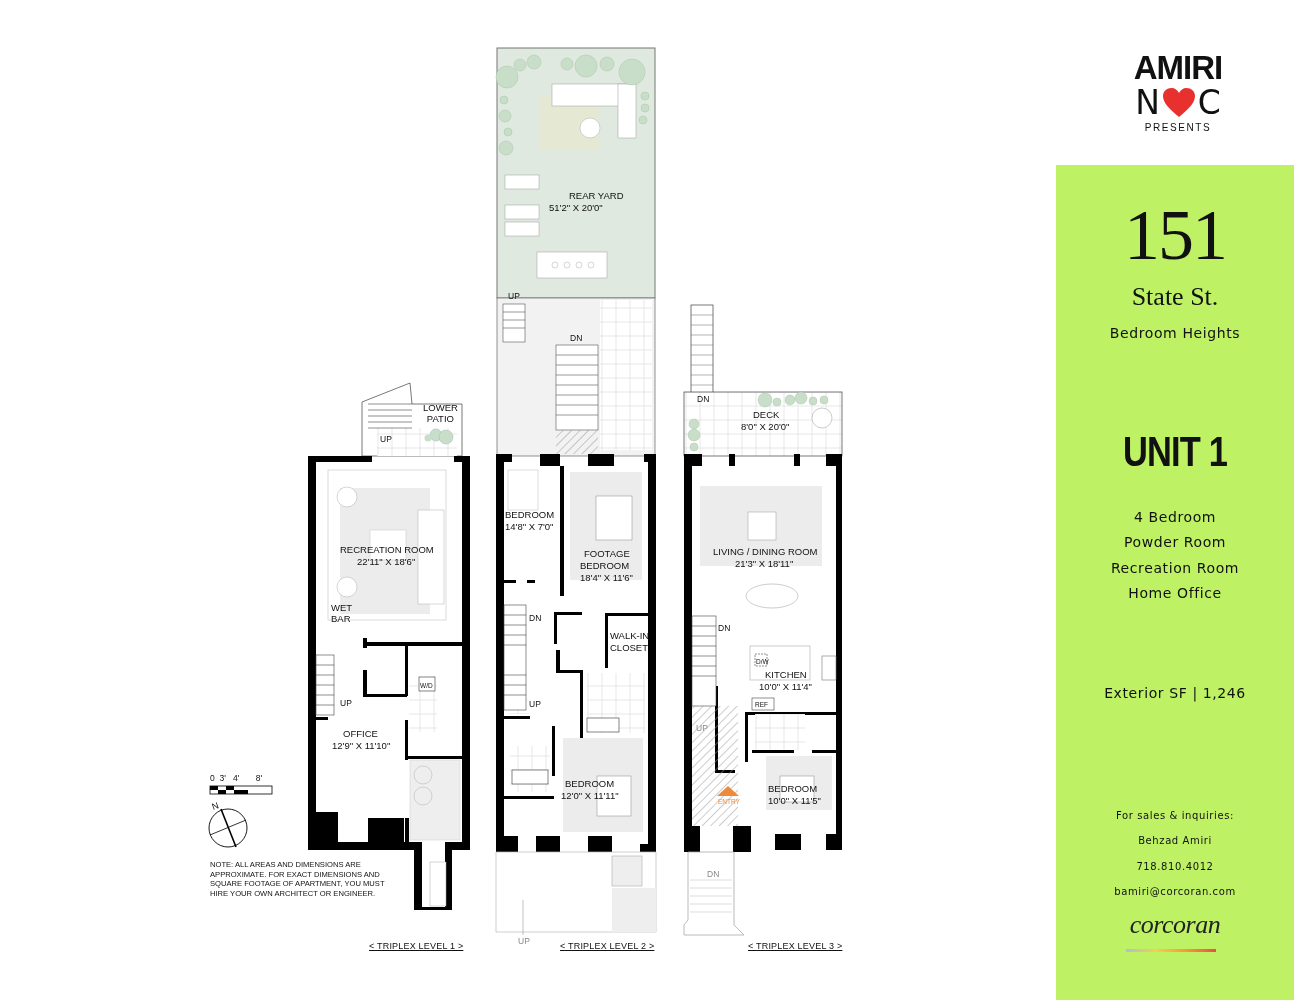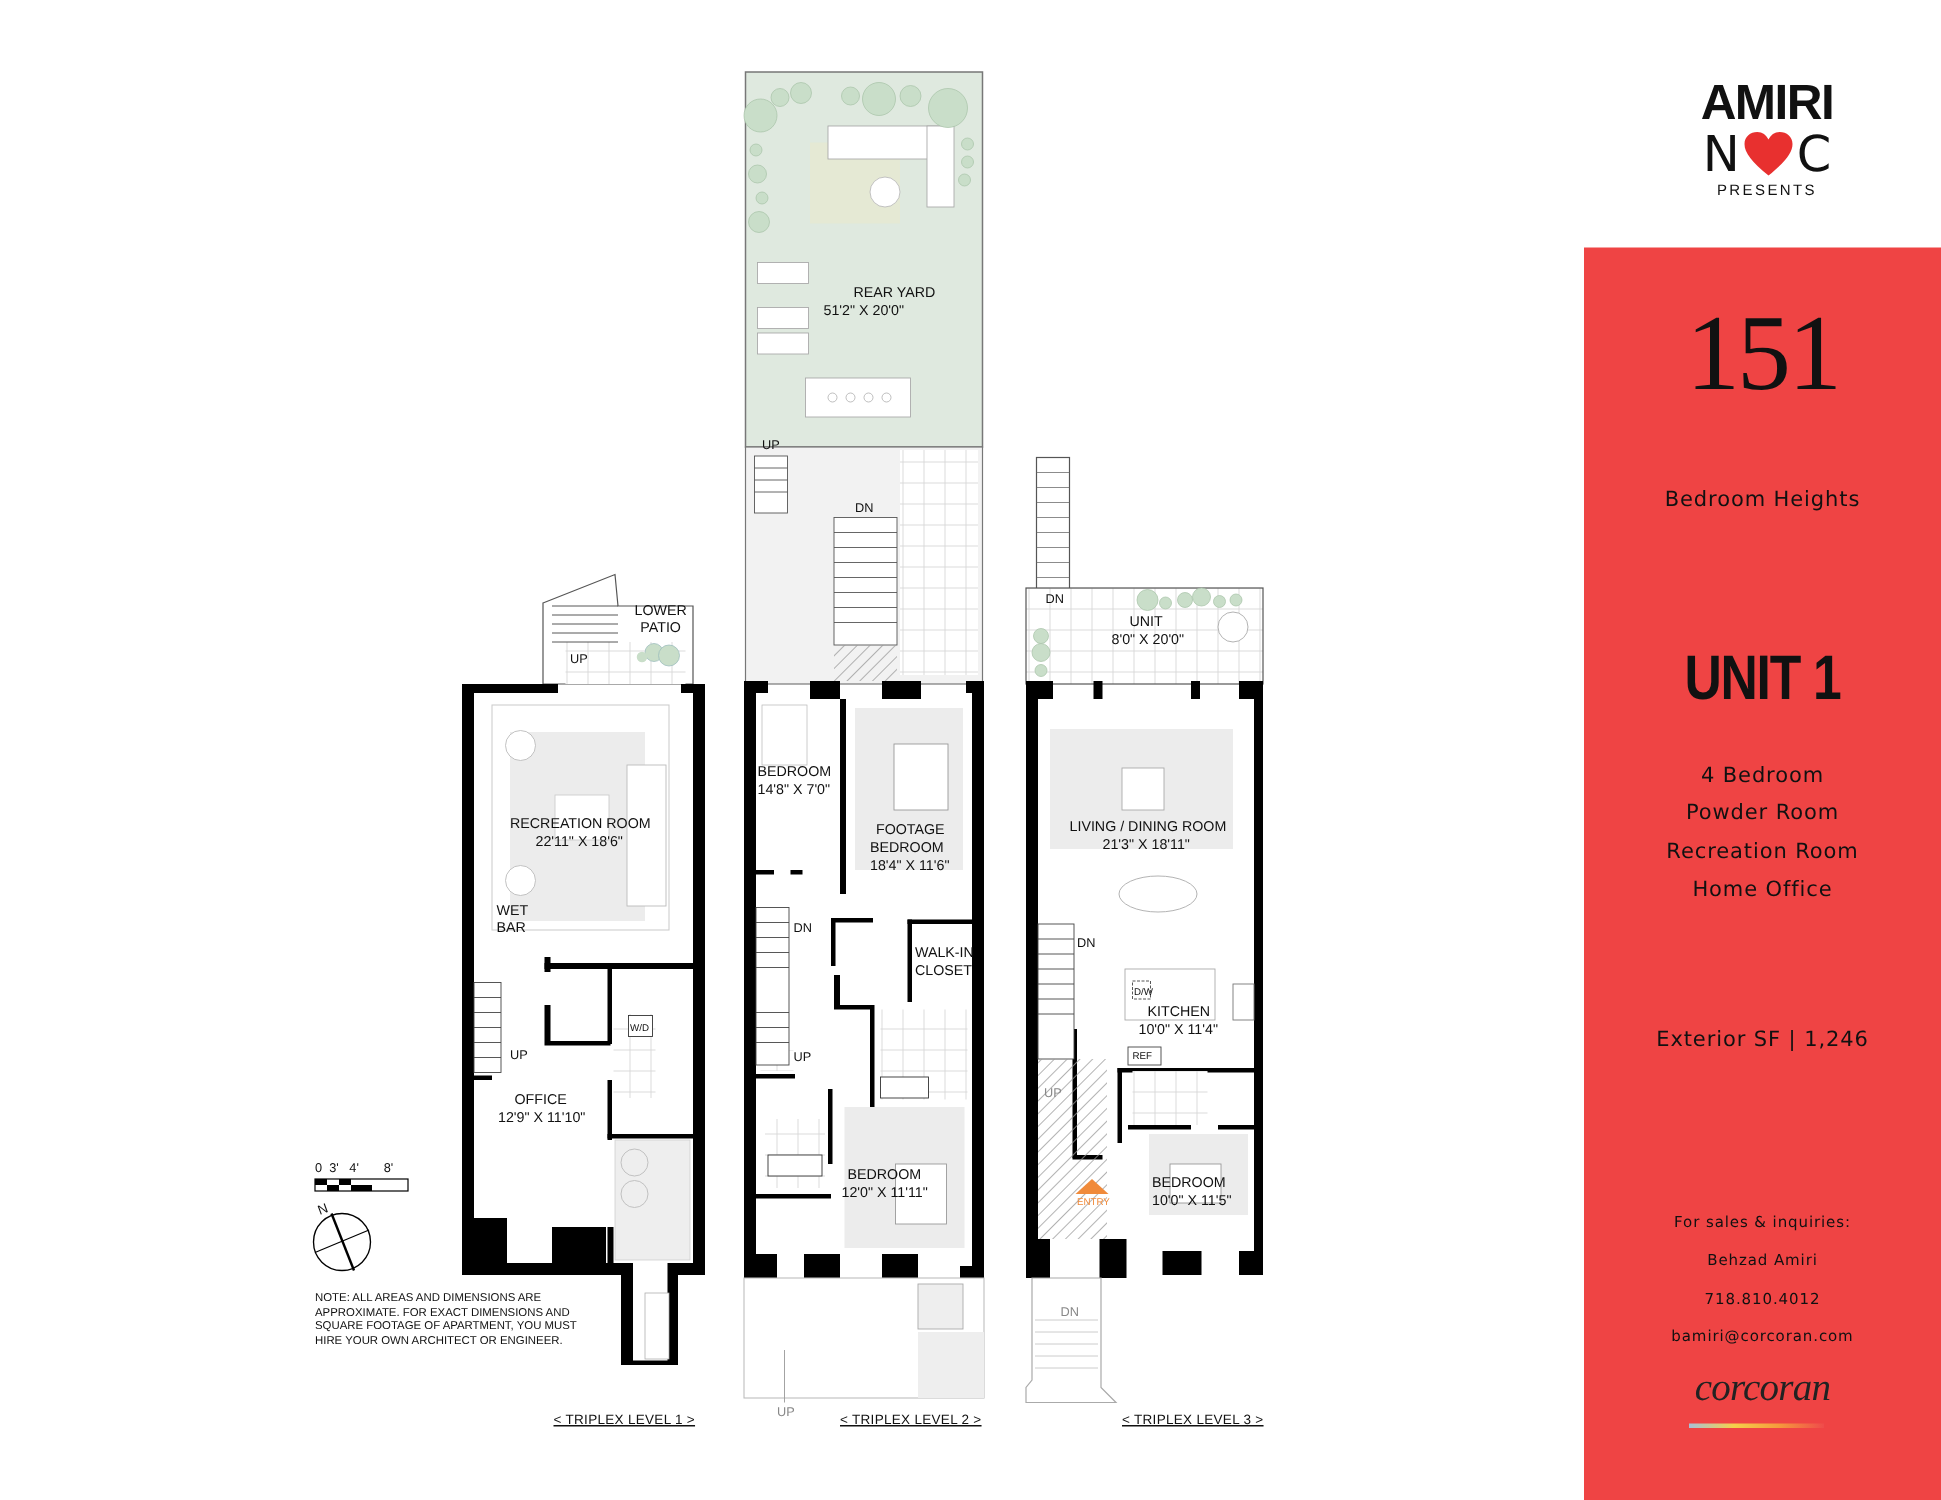--- a/index.html
+++ b/index.html
@@ -10,21 +10,21 @@
   .lbl.left{text-align:left;}
   .level-title{position:absolute;font-size:9px;text-decoration:underline;letter-spacing:0.2px;color:#111;}
   .note{position:absolute;left:210px;top:860px;font-size:7.6px;line-height:9.6px;color:#111;width:180px;}
   .scale-nums{position:absolute;left:210px;top:773px;font-size:8.5px;color:#111;}
   
   .logo{position:absolute;left:1118px;top:50px;width:120px;text-align:center;}
   .logo .amiri{font-family:"Liberation Sans",sans-serif;font-weight:bold;font-size:33px;letter-spacing:-1px;line-height:36px;color:#111;}
   .logo .nyc{font-family:"DejaVu Sans",sans-serif;font-weight:200;font-size:33px;line-height:34px;color:#111;display:flex;justify-content:center;align-items:center;gap:2px;}
   .logo .nyc span{font-weight:normal;-webkit-text-stroke:0;}
   .logo .presents{font-size:10px;letter-spacing:1.6px;margin-top:2px;color:#111;}
-  .panel{position:absolute;left:1056px;top:165px;width:238px;height:835px;background:#ef4444;}
+  .panel{position:absolute;left:1056px;top:165px;width:238px;height:835px;background:#bef264;}
   .panel .c{position:absolute;left:0;width:238px;text-align:center;}
   .num{top:30px;font-family:"Liberation Serif",serif;font-size:72px;line-height:80px;color:#111;letter-spacing:-2px;}
   .street{top:115px;font-family:"Liberation Serif",serif;font-size:26px;line-height:34px;color:#111;}
   .hood{top:160px;font-family:"DejaVu Sans",sans-serif;font-size:14px;letter-spacing:0.6px;color:#111;}
   .unit{top:262px;font-family:"Liberation Sans",sans-serif;font-weight:bold;font-size:42px;line-height:50px;color:#111;transform:scaleX(0.82);letter-spacing:-1px;}
   .features{top:340px;font-family:"DejaVu Sans",sans-serif;font-size:14px;line-height:25.3px;letter-spacing:0.6px;color:#111;}
   .sf{top:516px;font-family:"DejaVu Sans",sans-serif;font-size:14px;line-height:25.3px;letter-spacing:0.6px;color:#111;}
   .contact{top:638px;font-family:"DejaVu Sans",sans-serif;font-size:10px;line-height:25.3px;letter-spacing:0.6px;color:#111;}
   .contact .inq{font-weight:normal;}
   .contact div{display:block;}
@@ -313,21 +313,21 @@
 <div class="lbl" style="left:580px;top:572px;">18'4" X 11'6"</div>
 <div class="lbl small" style="left:529px;top:612px;">DN</div>
 <div class="lbl" style="left:610px;top:630px;">WALK-IN</div>
 <div class="lbl" style="left:610px;top:642px;">CLOSET</div>
 <div class="lbl small" style="left:529px;top:698px;">UP</div>
 <div class="lbl" style="left:565px;top:778px;">BEDROOM</div>
 <div class="lbl" style="left:561px;top:790px;">12'0" X 11'11"</div>
 <div class="lbl small" style="left:518px;top:935px;color:#888;">UP</div>
 
 <div class="lbl small" style="left:697px;top:393px;">DN</div>
-<div class="lbl" style="left:753px;top:409px;">UNIT</div>
+<div class="lbl" style="left:753px;top:409px;">DECK</div>
 <div class="lbl" style="left:741px;top:421px;">8'0" X 20'0"</div>
 <div class="lbl" style="left:713px;top:546px;">LIVING / DINING ROOM</div>
 <div class="lbl" style="left:735px;top:558px;">21'3" X 18'11"</div>
 <div class="lbl small" style="left:718px;top:622px;">DN</div>
 <div class="lbl" style="left:756px;top:656px;font-size:6.5px;">D/W</div>
 <div class="lbl" style="left:765px;top:669px;">KITCHEN</div>
 <div class="lbl" style="left:759px;top:681px;">10'0" X 11'4"</div>
 <div class="lbl" style="left:755px;top:699px;font-size:6.5px;">REF</div>
 <div class="lbl small" style="left:696px;top:722px;color:#888;">UP</div>
 <div class="lbl" style="left:768px;top:783px;">BEDROOM</div>
@@ -350,20 +350,21 @@
     <svg width="34" height="30" viewBox="0 0 34 30">
       <path d="M17,29 C6,20 1,14 1,8 C1,3 5,0 9.5,0 C13,0 15.5,2 17,5 C18.5,2 21,0 24.5,0 C29,0 33,3 33,8 C33,14 28,20 17,29 Z" fill="#e8302f"></path>
     </svg>
     <span>C</span>
   </div>
   <div class="presents">PRESENTS</div>
 </div>
 
 <div class="panel">
   <div class="c num">151</div>
+  <div class="c street">State St.</div>
   <div class="c hood">Bedroom Heights</div>
   <div class="c unit">UNIT 1</div>
   <div class="c features">
     <div>4 Bedroom</div>
     <div>Powder Room</div>
     <div>Recreation Room</div>
     <div>Home Office</div>
   </div>
   <div class="c sf">
     <div>Exterior SF | 1,246</div>

